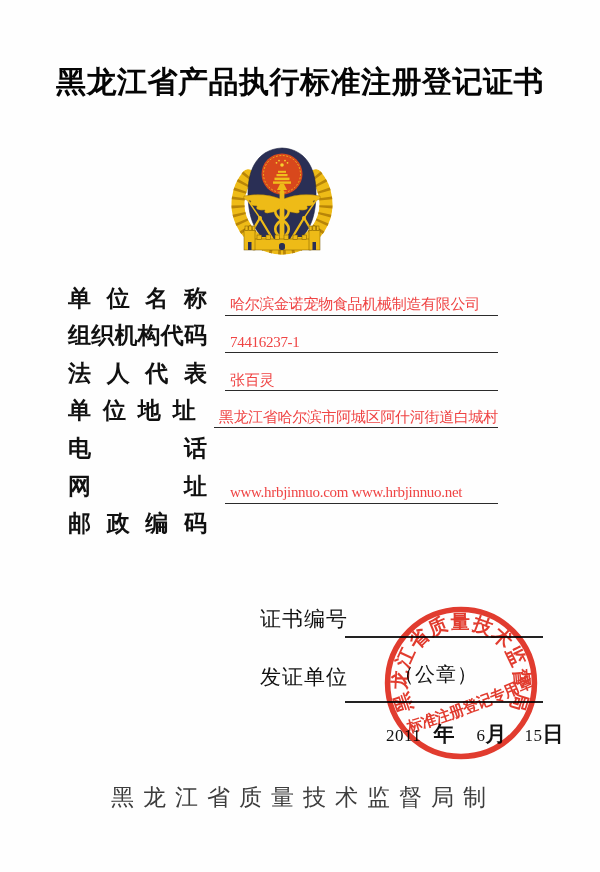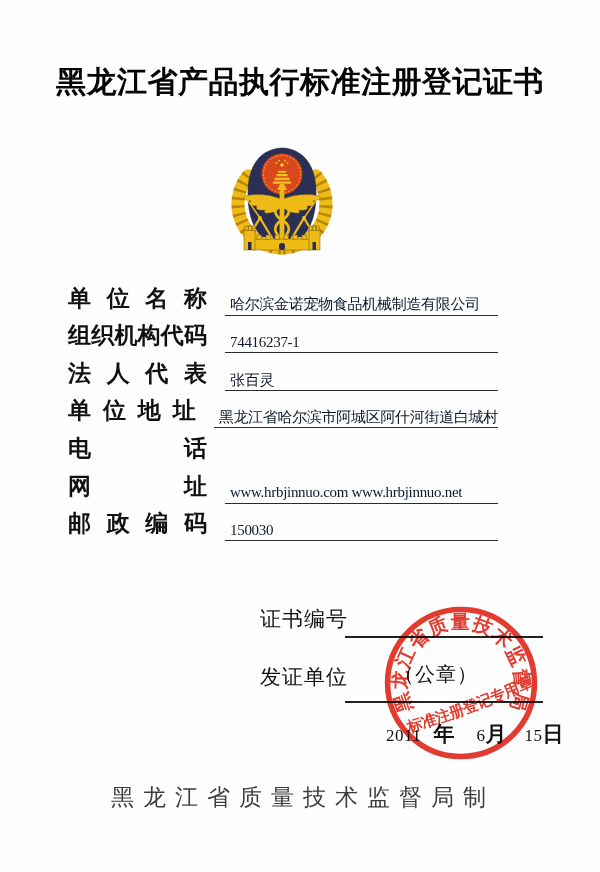--- a/index.html
+++ b/index.html
@@ -18,21 +18,21 @@
   .form{position:absolute;left:68px;top:278px;width:430px;}
   .frow{display:flex;align-items:flex-end;height:37.6px;}
   .flabel{
     width:139px;display:flex;justify-content:space-between;
     font-weight:bold;font-size:23px;line-height:1;padding-bottom:6px;
     font-family:"Liberation Serif","DejaVu Serif",serif;color:#111;
   }
   .fvalue{
     flex:1;margin-left:18px;border-bottom:1.8px solid #2b2b2b;
     font-size:15px;letter-spacing:-.3px;line-height:1.15;padding:0 0 1px 5px;
-    white-space:nowrap;color:#0f172a;
+    white-space:nowrap;color:#ef4444;
   }
   
   .blabel{position:absolute;font-weight:normal;font-size:21px;letter-spacing:1px;color:#111;}
   .bline{position:absolute;left:345px;width:198px;border-top:2px solid #222;height:0;}
   .seal-note{position:absolute;left:394px;top:661px;font-weight:normal;font-size:20px;letter-spacing:1px;color:#141414;}
   .date{position:absolute;left:386px;top:720px;display:flex;align-items:baseline;color:#111;}
   .date .num{font-size:17px;letter-spacing:.5px;}
   .date .cjk{font-size:21px;font-weight:bold;}
   .date .g1{margin-left:12px;} .date .g2{margin-left:22px;} .date .g3{margin-left:18px;}
   .seal{position:absolute;left:381px;top:603px;width:160px;height:160px;
@@ -164,21 +164,20 @@
       <div class="fvalue">www.hrbjinnuo.com   www.hrbjinnuo.net</div>
     </div>
 
     <div class="frow">
       <div class="flabel">
           <span>邮</span>
           <span>政</span>
           <span>编</span>
           <span>码</span>
         </div>
-      <div class="fvalue">150030</div>
     </div>
   </div>
 
   <div class="blabel" style="left:260px;top:605px;">证书编号</div>
   <div class="bline" style="top:636px;"></div>
 
   <div class="blabel" style="left:260px;top:663px;">发证单位</div>
   <div class="seal-note">（公章）</div>
   <div class="bline" style="top:701px;"></div>
 

